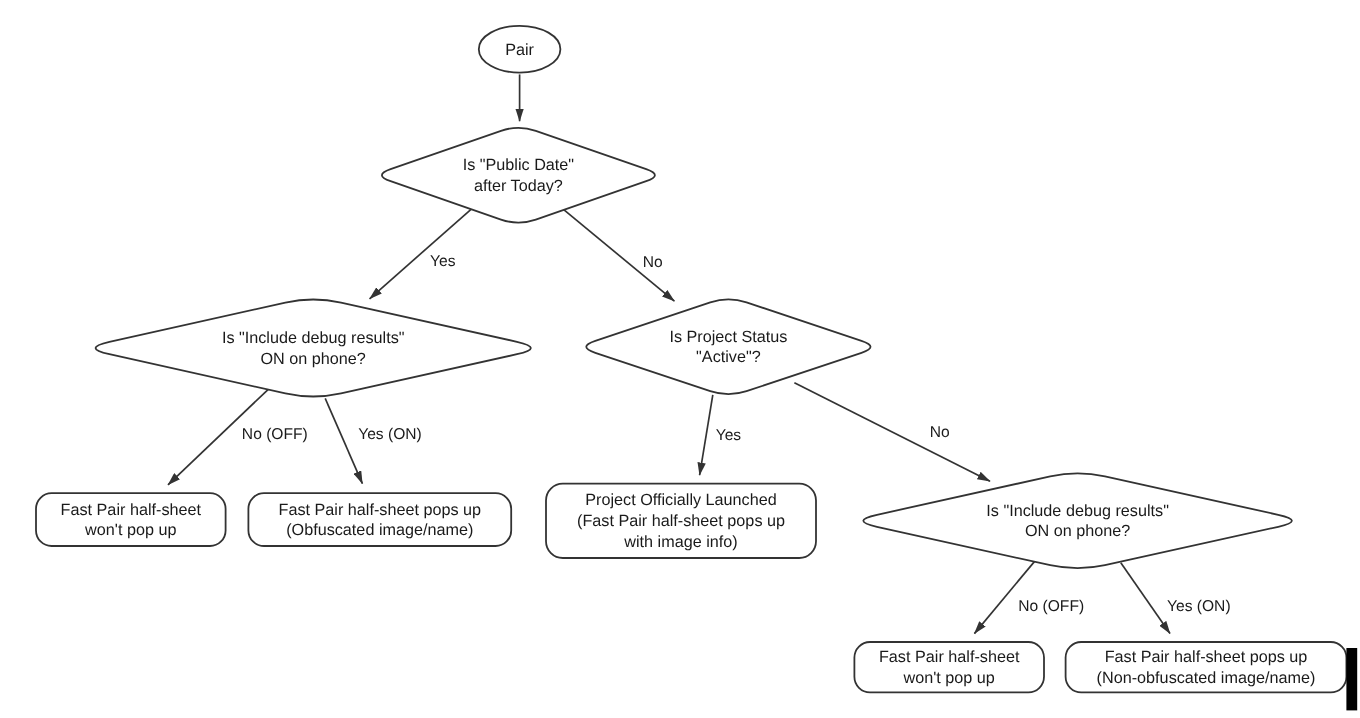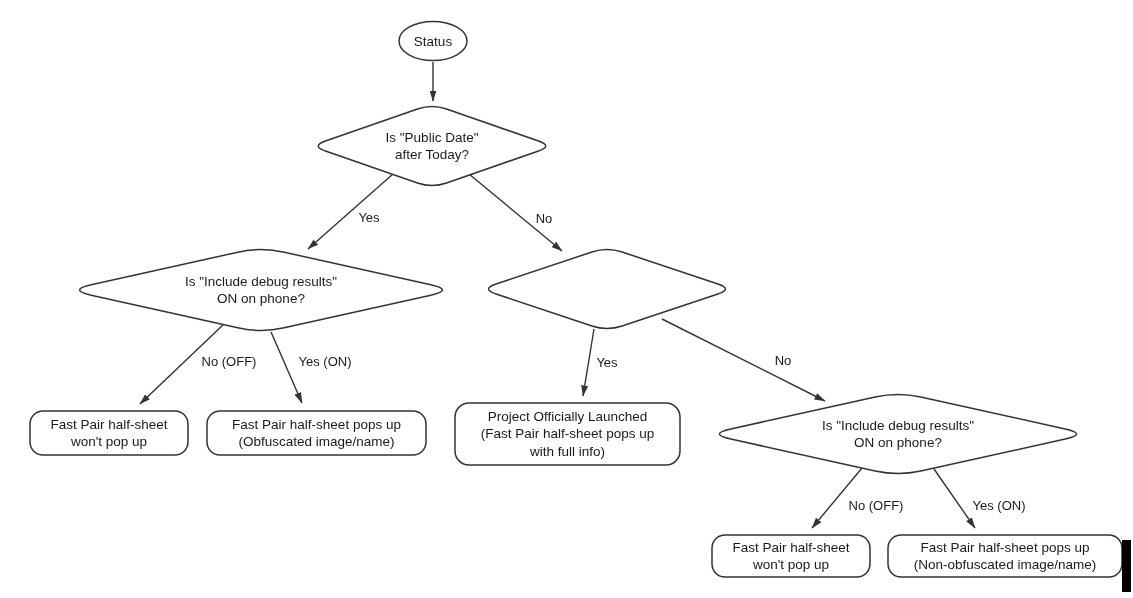--- a/index.html
+++ b/index.html
@@ -85,34 +85,36 @@
     <path class="shape" d="M875.2,397.0 Q898,392 920.8,397.0 L1065.2,429.0 Q1088,434 1065.2,439.0 L920.8,471.0 Q898,476 875.2,471.0 L730.8,439.0 Q708,434 730.8,429.0 Z"></path>
     <rect class="shape" x="30" y="411" width="158" height="44" rx="13"></rect>
     <rect class="shape" x="207" y="411" width="219" height="44" rx="13"></rect>
     <rect class="shape" x="455" y="403" width="225" height="62" rx="14"></rect>
     <rect class="shape" x="712" y="535" width="158" height="42" rx="13"></rect>
     <rect class="shape" x="888" y="535" width="234" height="42" rx="13"></rect>
 
     <rect class="cursor-bar" x="1122" y="540" width="9" height="52"></rect>
   </svg>
 
-  <div class="node-label" style="left:399px; top:22px;  width:68px;  height:39px;">Status</div>
+  <div class="node-label" style="left:399px; top:22px;  width:68px;  height:39px;">Pair</div>
   <div class="node-label" style="left:322px; top:104px; width:220px; height:84px;">Is "Public Date"
 after Today?</div>
   <div class="node-label" style="left:111px; top:247px; width:300px; height:86px;">Is "Include debug results"
 ON on phone?</div>
+  <div class="node-label" style="left:497px; top:247px; width:220px; height:84px;">Is Project Status
+"Active"?</div>
   <div class="node-label" style="left:748px; top:392px; width:300px; height:84px;">Is "Include debug results"
 ON on phone?</div>
   <div class="node-label" style="left:30px;  top:411px; width:158px; height:44px;">Fast Pair half-sheet
 won't pop up</div>
   <div class="node-label" style="left:207px; top:411px; width:219px; height:44px;">Fast Pair half-sheet pops up
 (Obfuscated image/name)</div>
   <div class="node-label" style="left:455px; top:403px; width:225px; height:62px;">Project Officially Launched
 (Fast Pair half-sheet pops up
-with full info)</div>
+with image info)</div>
   <div class="node-label" style="left:712px; top:535px; width:158px; height:42px;">Fast Pair half-sheet
 won't pop up</div>
   <div class="node-label" style="left:888px; top:535px; width:234px; height:42px;">Fast Pair half-sheet pops up
 (Non-obfuscated image/name)</div>
 
   <div class="edge-label" style="left:369px; top:217px;">Yes</div>
   <div class="edge-label" style="left:544px; top:218px;">No</div>
   <div class="edge-label" style="left:229px; top:361px;">No (OFF)</div>
   <div class="edge-label" style="left:325px; top:361px;">Yes (ON)</div>
   <div class="edge-label" style="left:607px; top:362px;">Yes</div>

